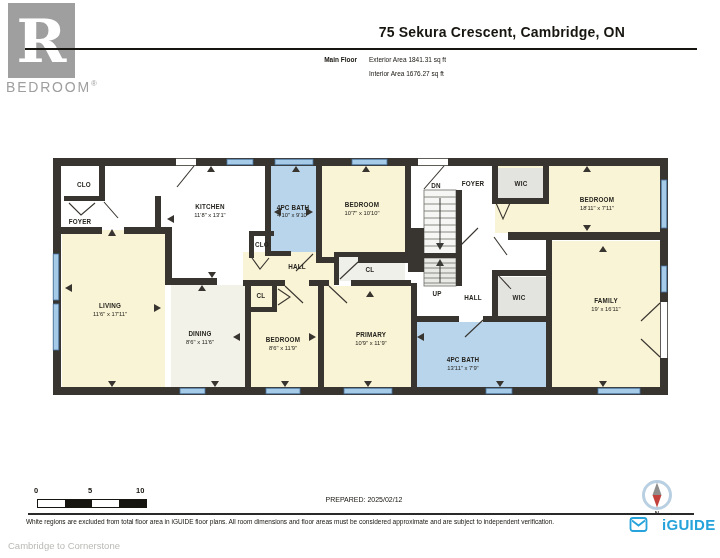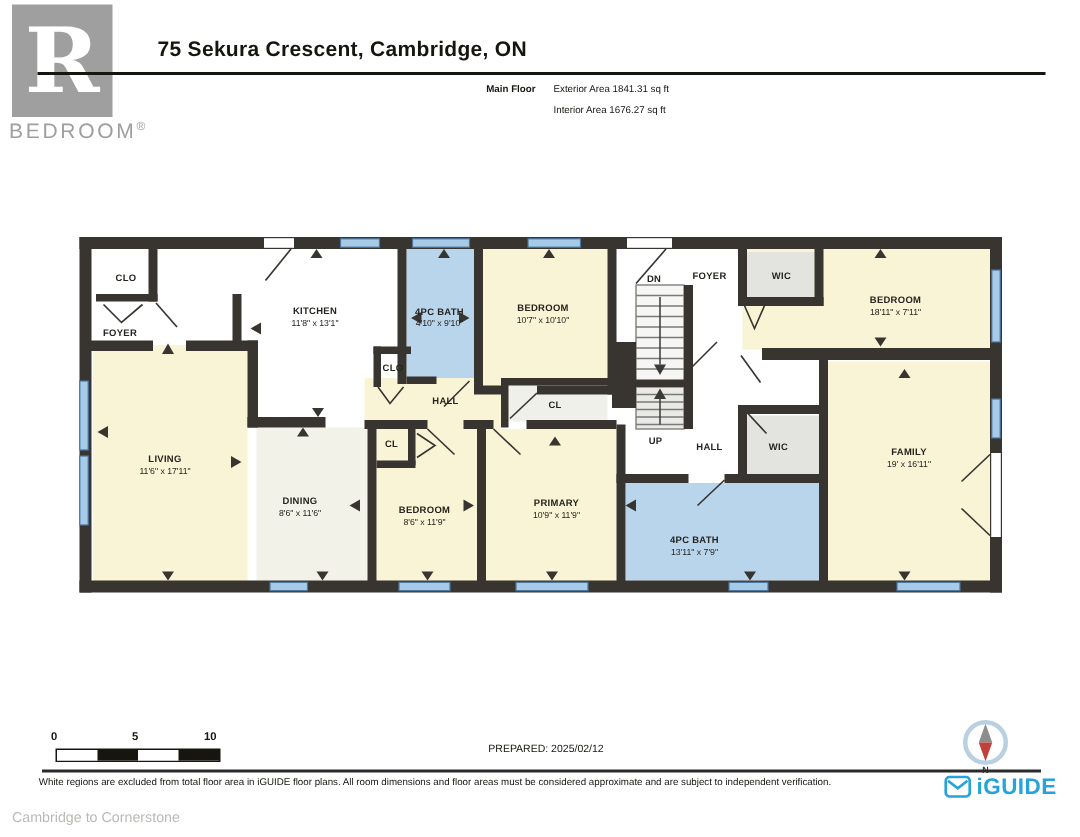--- a/index.html
+++ b/index.html
@@ -4,36 +4,36 @@
 <style>
   html,body{margin:0;padding:0;background:#ffffff;}
   body{width:720px;height:558px;position:relative;font-family:"Liberation Sans",sans-serif;overflow:hidden;}
   .abs{position:absolute;}
   
   .logo-box{left:8px;top:3px;width:67px;height:75px;background:#9f9f9f;}
   .logo-r{width:100%;height:100%;display:flex;align-items:center;justify-content:center;
           color:#fff;font-family:"DejaVu Serif",serif;font-weight:bold;font-size:60px;line-height:1;}
   .realtor-word{left:6px;top:79px;color:#9f9f9f;font-size:14px;letter-spacing:1.8px;font-weight:400;}
   .realtor-word sup{font-size:8px;letter-spacing:0;}
-  .page-title{left:105px;top:24px;width:520px;text-align:left;font-size:14px;font-weight:bold;color:#17150f;letter-spacing:.2px;}
+  .page-title{left:105px;top:24px;width:520px;text-align:right;font-size:14px;font-weight:bold;color:#17150f;letter-spacing:.2px;}
   .header-rule{left:25px;top:48px;width:672px;height:2px;background:#17150f;}
   .floor-label{left:257px;top:56px;width:100px;text-align:right;font-size:6.5px;font-weight:bold;color:#17150f;}
   .area-line1{left:369px;top:56px;font-size:6.5px;color:#17150f;}
   .area-line2{left:369px;top:70px;font-size:6.5px;color:#17150f;}
   
   .scale-num{top:486px;font-size:7.5px;color:#17150f;font-weight:bold;}
   .scale-bar{left:37px;top:499px;width:108px;height:7px;border:1px solid #17150f;display:flex;}
   .scale-bar div{flex:1;}
   .seg-w{background:#fff;} .seg-b{background:#17150f;}
   .scale-ft{left:136px;top:499px;font-size:7.5px;color:#17150f;font-weight:bold;}
   .prepared{left:264px;top:496px;width:200px;text-align:center;font-size:7px;color:#17150f;}
   .footer-rule{left:28px;top:513px;width:666px;height:1.5px;background:#2a2a2a;}
   .disclaimer{left:10px;top:518px;width:560px;text-align:center;font-size:6.5px;color:#17150f;}
   .license{left:8px;top:540px;font-size:9.5px;color:#b9b9b5;}
-  .iguide{left:629px;top:516px;display:flex;align-items:center;gap:3px;}
+  .iguide{left:629px;top:516px;display:flex;align-items:center;gap:14px;}
   .iguide-text{color:#25a3da;font-size:15px;font-weight:bold;letter-spacing:.3px;}
   svg text{font-family:"Liberation Sans",sans-serif;}
   .rname{font-size:6.3px;font-weight:bold;fill:#26241f;letter-spacing:.2px;}
   .rdims{font-size:5.8px;fill:#26241f;}
 </style>
 </head>
 <body>
 
 <div class="abs logo-box">
   <div class="logo-r">R</div>

